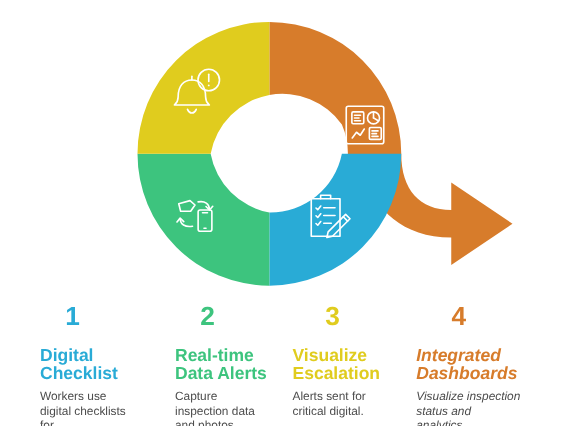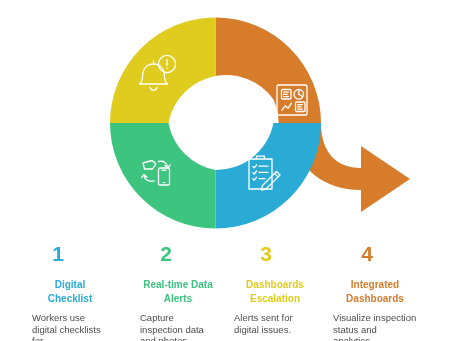--- a/index.html
+++ b/index.html
@@ -48,34 +48,34 @@
     text-align: center;
     font-size: 21px;
     font-weight: bold;
     line-height: 24px;
     padding-top: 6px;
     letter-spacing: 0px;
   }
   .step-title {
     margin-top: 12px;
     margin-left: 24px;
-    font-size: 10px;
+    font-size: 14px;
     font-weight: bold;
     line-height: 13.5px;
-    text-align: center;
+    text-align: left;
   }
   .step-desc {
     margin-top: 7px;
     margin-left: 24px;
     font-size: 9.5px;
     line-height: 11.5px;
     color: #4c4c4c;
     text-align: left;
   }
-  .c4 .step-title, .c4 .step-desc { margin-left: 16px; }
+  .c4 .step-title, .c4 .step-desc { margin-left: 16px; font-style: italic; }
   .c3 .step-title, .c3 .step-desc { margin-left: 18px; }
 </style>
 </head>
 <body>
 
 <div id="infographic">
 
   <svg id="cycle-diagram" viewBox="0 0 454 236">
 
     <g>
@@ -182,22 +182,22 @@
     </div>
 
     <div class="step-column c2">
       <div class="step-number" style="color:#3DC47E">2</div>
       <div class="step-title" style="color:#3DC47E">Real-time Data Alerts</div>
       <div class="step-desc">Capture inspection data and photos</div>
     </div>
 
     <div class="step-column c3">
       <div class="step-number" style="color:#E0CC1E">3</div>
-      <div class="step-title" style="color:#E0CC1E">Dashboards Escalation</div>
-      <div class="step-desc">Alerts sent for digital issues.</div>
+      <div class="step-title" style="color:#E0CC1E">Visualize Escalation</div>
+      <div class="step-desc">Alerts sent for critical digital.</div>
     </div>
 
     <div class="step-column c4">
       <div class="step-number" style="color:#D77C2B">4</div>
       <div class="step-title" style="color:#D77C2B">Integrated Dashboards</div>
       <div class="step-desc">Visualize inspection status and analytics.</div>
     </div>
 
   </div>
 </div>

